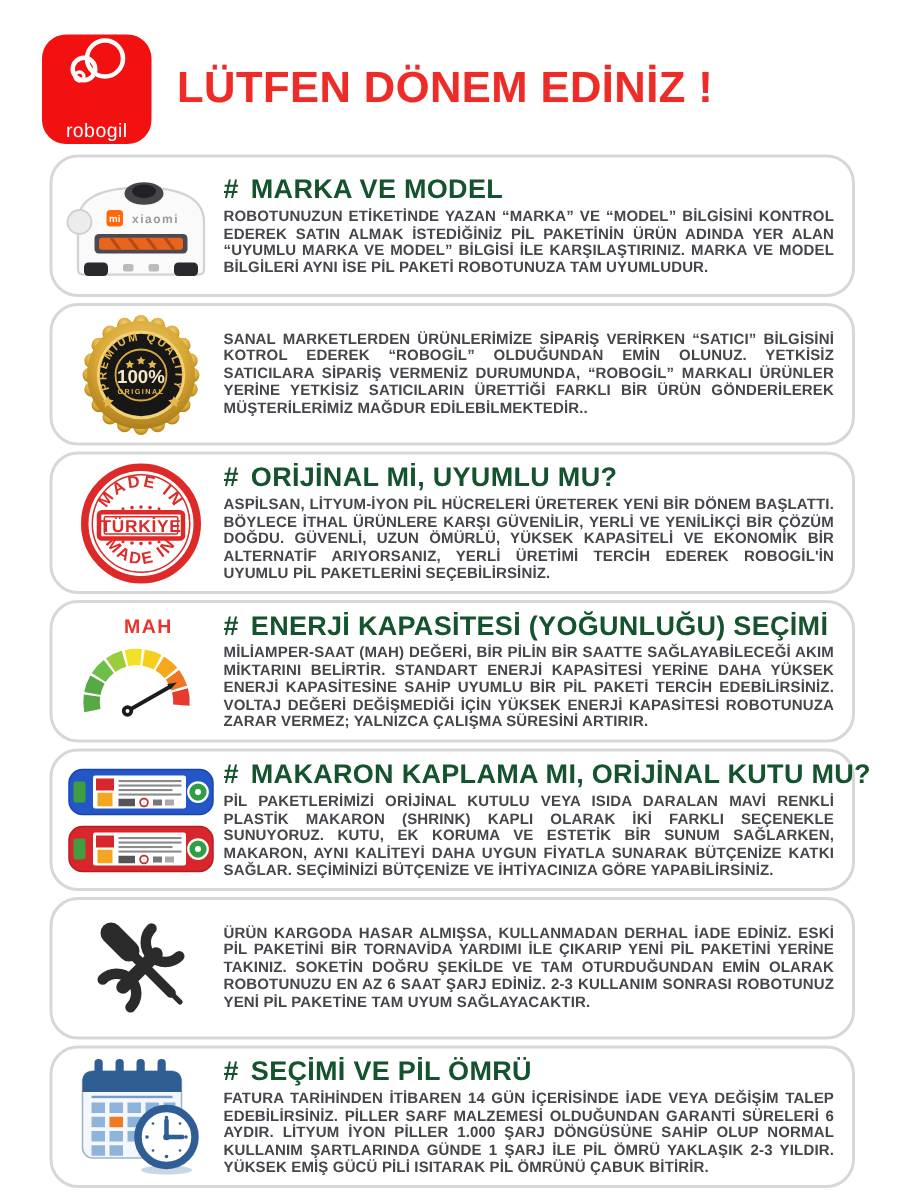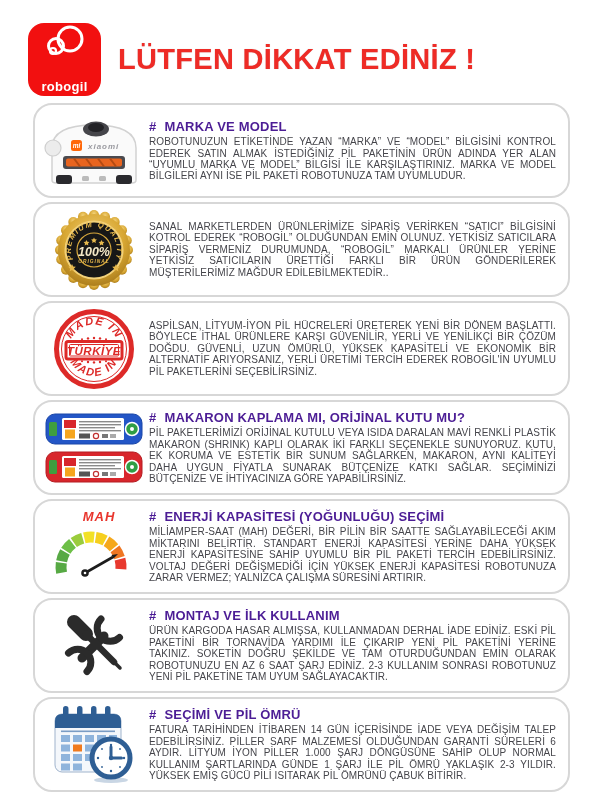--- a/index.html
+++ b/index.html
@@ -3,47 +3,47 @@
 <meta charset="utf-8">
 <style>
   * { margin:0; padding:0; box-sizing:border-box; }
   html,body { width:600px; height:800px; background:#ffffff; font-family:"Liberation Sans", sans-serif; }
   .page { position:relative; width:600px; height:800px; background:#fff; overflow:hidden; }
 
   
   .header { position:absolute; top:22px; left:28px; right:20px; height:74px; display:flex; align-items:center; }
   .logo { width:73px; height:73px; background:#f21010; border-radius:16px; display:flex; flex-direction:column; align-items:center; justify-content:center; flex:none; }
   .logo svg { display:block; }
-  .logo-text { color:#fff; font-size:13px; font-weight:bold; letter-spacing:.3px; margin-top:19px; }
+  .logo-text { color:#fff; font-size:13px; font-weight:normal; letter-spacing:.3px; margin-top:19px; }
   .title { margin-left:17px; color:#ee2b26; font-size:29px; font-weight:bold; letter-spacing:.3px; text-shadow:0 0 1px #cfcfcf; white-space:nowrap; }
 
   
   .cards { position:absolute; top:103px; left:33px; width:537px; display:flex; flex-direction:column; gap:4px; }
   .card { height:95px; border:2px solid #d7d7d7; border-radius:19px; background:#fff; display:flex; align-items:center; padding:4px 12px 4px 6px; }
-  .icon-box { width:106px; flex:none; display:flex; align-items:flex-start; justify-content:center;font-style:italic; }
+  .icon-box { width:106px; flex:none; display:flex; align-items:flex-start; justify-content:center; }
   .txt { flex:1; min-width:0; padding-left:2px; }
-  .h { color:#4c1d95; font-size:13px; font-weight:bold; margin-bottom:2px; letter-spacing:.2px; white-space:nowrap; }
+  .h { color:#14532d; font-size:18px; font-weight:bold; margin-bottom:2px; letter-spacing:.2px; white-space:nowrap; }
   .h .hash { margin-right:8px; }
-  .b { color:#45454b; font-size:10px; font-weight:normal; line-height:11.4px; text-align:justify; text-align-last:left; letter-spacing:.1px; }
+  .b { color:#45454b; font-size:10px; font-weight:bold; line-height:11.4px; text-align:justify; text-align-last:left; letter-spacing:.1px; }
 </style>
 </head>
 <body>
 
 <div class="page">
 
   <div class="header">
     <div class="logo">
       <svg width="42" height="36" viewBox="0 0 42 36">
         <circle cx="26" cy="15" r="12" fill="none" stroke="#ffffff" stroke-width="3"></circle>
         <circle cx="12" cy="22" r="7.5" fill="none" stroke="#ffffff" stroke-width="3"></circle>
         <circle cx="9" cy="27" r="3" fill="none" stroke="#ffffff" stroke-width="2.2"></circle>
       </svg>
       <div class="logo-text">robogil</div>
     </div>
-    <div class="title">LÜTFEN DİKKAT EDİNİZ !</div>
+    <div class="title">LÜTFEN DÖNEM EDİNİZ !</div>
   </div>
 
   <div class="cards">
 
     <section class="card">
       <div class="icon-box">
         <svg width="100" height="78" viewBox="0 0 100 78">
           <path d="M8 68 V36 Q8 13 50 13 Q92 13 92 36 V68 Q92 71 88 71 H12 Q8 71 8 68 Z" fill="#fafafa" stroke="#d2d2d2" stroke-width="1.5"></path>
           <ellipse cx="52" cy="17" rx="13" ry="7.5" fill="#45454a"></ellipse>
           <ellipse cx="52" cy="15.5" rx="8" ry="4.5" fill="#222226"></ellipse>
@@ -142,21 +142,49 @@
               <circle cx="42" cy="55.4" r="1.2"></circle>
               <circle cx="48" cy="55" r="1.2"></circle>
               <circle cx="54" cy="54.2" r="1"></circle>
           </g>
           <rect x="14" y="34.5" width="56" height="17.5" rx="2" fill="#ffffff" stroke="#dd2a28" stroke-width="3"></rect>
           <rect x="17.5" y="37.5" width="49" height="11.5" rx="1" fill="none" stroke="#dd2a28" stroke-width="1"></rect>
           <text x="42" y="47.5" font-size="11.5" font-weight="bold" fill="#dd2a28" text-anchor="middle" letter-spacing="0.5">TÜRKİYE</text>
         </svg>
       </div>
       <div class="txt">
+        <div class="h"><span class="hash">#</span><span>ORİJİNAL Mİ, UYUMLU MU?</span></div>
         <div class="b">ASPİLSAN, LİTYUM-İYON PİL HÜCRELERİ ÜRETEREK YENİ BİR DÖNEM BAŞLATTI. BÖYLECE İTHAL ÜRÜNLERE KARŞI GÜVENİLİR, YERLİ VE YENİLİKÇİ BİR ÇÖZÜM DOĞDU. GÜVENLİ, UZUN ÖMÜRLÜ, YÜKSEK KAPASİTELİ VE EKONOMİK BİR ALTERNATİF ARIYORSANIZ, YERLİ ÜRETİMİ TERCİH EDEREK ROBOGİL'İN UYUMLU PİL PAKETLERİNİ SEÇEBİLİRSİNİZ.</div>
+      </div>
+    </section>
+
+    <section class="card">
+      <div class="icon-box">
+        <svg width="90" height="80" viewBox="0 0 90 80">
+          <text x="50" y="14" font-size="13" font-weight="bold" fill="#e8342c" text-anchor="middle" letter-spacing="1">MAH</text>
+          <g fill="none" stroke-width="11">
+            <path d="M 12.6 65.7 A 30 30 0 0 1 12.3 55.8" stroke="#57a944"></path>
+            <path d="M 12.6 54.3 A 30 30 0 0 1 16.0 45.0" stroke="#57a944"></path>
+            <path d="M 16.8 43.7 A 30 30 0 0 1 23.5 36.4" stroke="#6dbf47"></path>
+            <path d="M 24.8 35.4 A 30 30 0 0 1 33.7 31.2" stroke="#9acc3c"></path>
+            <path d="M 35.3 30.8 A 30 30 0 0 1 45.1 30.2" stroke="#f2e126"></path>
+            <path d="M 46.7 30.4 A 30 30 0 0 1 56.1 33.5" stroke="#f6cf1e"></path>
+            <path d="M 57.5 34.3 A 30 30 0 0 1 65.0 40.7" stroke="#f5a81c"></path>
+            <path d="M 66.0 41.9 A 30 30 0 0 1 70.5 50.7" stroke="#ef7622"></path>
+            <path d="M 71.0 52.2 A 30 30 0 0 1 71.9 62.1" stroke="#e8392e"></path>
+          </g>
+          <line x1="36" y1="66" x2="64" y2="50" stroke="#1c1c1c" stroke-width="2.6"></line>
+          <path d="M69 47 l-6.5 1 2 3.6 Z" fill="#1c1c1c"></path>
+          <circle cx="36" cy="66" r="3.8" fill="#1c1c1c"></circle>
+          <circle cx="36" cy="66" r="1.3" fill="#ffffff"></circle>
+        </svg>
+      </div>
+      <div class="txt">
+        <div class="h"><span class="hash">#</span><span>ENERJİ KAPASİTESİ (YOĞUNLUĞU) SEÇİMİ</span></div>
+        <div class="b">MİLİAMPER-SAAT (MAH) DEĞERİ, BİR PİLİN BİR SAATTE SAĞLAYABİLECEĞİ AKIM MİKTARINI BELİRTİR. STANDART ENERJİ KAPASİTESİ YERİNE DAHA YÜKSEK ENERJİ KAPASİTESİNE SAHİP UYUMLU BİR PİL PAKETİ TERCİH EDEBİLİRSİNİZ. VOLTAJ DEĞERİ DEĞİŞMEDİĞİ İÇİN YÜKSEK ENERJİ KAPASİTESİ ROBOTUNUZA ZARAR VERMEZ; YALNIZCA ÇALIŞMA SÜRESİNİ ARTIRIR.</div>
       </div>
     </section>
 
     <section class="card">
       <div class="icon-box">
         <svg width="104" height="84" viewBox="0 0 104 84">
           <g>
             <rect x="4" y="8" width="96" height="30" rx="9" fill="#2356c7" stroke="#1b46a8"></rect>
             <rect x="7" y="16" width="8" height="14" rx="1.5" fill="#3f9e3f"></rect>
             <rect x="20" y="12" width="62" height="22" rx="1.5" fill="#ffffff"></rect>
@@ -197,60 +225,32 @@
         </svg>
       </div>
       <div class="txt">
         <div class="h"><span class="hash">#</span><span>MAKARON KAPLAMA MI, ORİJİNAL KUTU MU?</span></div>
         <div class="b">PİL PAKETLERİMİZİ ORİJİNAL KUTULU VEYA ISIDA DARALAN MAVİ RENKLİ PLASTİK MAKARON (SHRINK) KAPLI OLARAK İKİ FARKLI SEÇENEKLE SUNUYORUZ. KUTU, EK KORUMA VE ESTETİK BİR SUNUM SAĞLARKEN, MAKARON, AYNI KALİTEYİ DAHA UYGUN FİYATLA SUNARAK BÜTÇENİZE KATKI SAĞLAR. SEÇİMİNİZİ BÜTÇENİZE VE İHTİYACINIZA GÖRE YAPABİLİRSİNİZ.</div>
       </div>
     </section>
 
     <section class="card">
       <div class="icon-box">
-        <svg width="90" height="80" viewBox="0 0 90 80">
-          <text x="50" y="14" font-size="13" font-weight="bold" fill="#e8342c" text-anchor="middle" letter-spacing="1">MAH</text>
-          <g fill="none" stroke-width="11">
-            <path d="M 12.6 65.7 A 30 30 0 0 1 12.3 55.8" stroke="#57a944"></path>
-            <path d="M 12.6 54.3 A 30 30 0 0 1 16.0 45.0" stroke="#57a944"></path>
-            <path d="M 16.8 43.7 A 30 30 0 0 1 23.5 36.4" stroke="#6dbf47"></path>
-            <path d="M 24.8 35.4 A 30 30 0 0 1 33.7 31.2" stroke="#9acc3c"></path>
-            <path d="M 35.3 30.8 A 30 30 0 0 1 45.1 30.2" stroke="#f2e126"></path>
-            <path d="M 46.7 30.4 A 30 30 0 0 1 56.1 33.5" stroke="#f6cf1e"></path>
-            <path d="M 57.5 34.3 A 30 30 0 0 1 65.0 40.7" stroke="#f5a81c"></path>
-            <path d="M 66.0 41.9 A 30 30 0 0 1 70.5 50.7" stroke="#ef7622"></path>
-            <path d="M 71.0 52.2 A 30 30 0 0 1 71.9 62.1" stroke="#e8392e"></path>
-          </g>
-          <line x1="36" y1="66" x2="64" y2="50" stroke="#1c1c1c" stroke-width="2.6"></line>
-          <path d="M69 47 l-6.5 1 2 3.6 Z" fill="#1c1c1c"></path>
-          <circle cx="36" cy="66" r="3.8" fill="#1c1c1c"></circle>
-          <circle cx="36" cy="66" r="1.3" fill="#ffffff"></circle>
-        </svg>
-      </div>
-      <div class="txt">
-        <div class="h"><span class="hash">#</span><span>ENERJİ KAPASİTESİ (YOĞUNLUĞU) SEÇİMİ</span></div>
-        <div class="b">MİLİAMPER-SAAT (MAH) DEĞERİ, BİR PİLİN BİR SAATTE SAĞLAYABİLECEĞİ AKIM MİKTARINI BELİRTİR. STANDART ENERJİ KAPASİTESİ YERİNE DAHA YÜKSEK ENERJİ KAPASİTESİNE SAHİP UYUMLU BİR PİL PAKETİ TERCİH EDEBİLİRSİNİZ. VOLTAJ DEĞERİ DEĞİŞMEDİĞİ İÇİN YÜKSEK ENERJİ KAPASİTESİ ROBOTUNUZA ZARAR VERMEZ; YALNIZCA ÇALIŞMA SÜRESİNİ ARTIRIR.</div>
-      </div>
-    </section>
-
-    <section class="card">
-      <div class="icon-box">
         <svg width="72" height="72" viewBox="0 0 72 72">
           <g stroke="#2b2b2b" fill="none" stroke-linecap="round">
             <line x1="16" y1="12" x2="28" y2="24" stroke-width="14"></line>
             <line x1="28" y1="24" x2="56" y2="52" stroke-width="6.5"></line>
             <line x1="56" y1="52" x2="62" y2="58" stroke-width="3.5"></line>
             <line x1="46" y1="26" x2="24" y2="48" stroke-width="9"></line>
             <path d="M 43 9 A 11.5 11.5 0 1 0 61.5 27.5" stroke-width="7"></path>
             <path d="M 29 61.5 A 11.5 11.5 0 1 0 10.5 43" stroke-width="7"></path>
           </g>
         </svg>
       </div>
       <div class="txt">
-        <div class="h"><span class="hash">#</span><span>MONTAJ VE İLK KULLANIM</span></div>
         <div class="b">ÜRÜN KARGODA HASAR ALMIŞSA, KULLANMADAN DERHAL İADE EDİNİZ. ESKİ PİL PAKETİNİ BİR TORNAVİDA YARDIMI İLE ÇIKARIP YENİ PİL PAKETİNİ YERİNE TAKINIZ. SOKETİN DOĞRU ŞEKİLDE VE TAM OTURDUĞUNDAN EMİN OLARAK ROBOTUNUZU EN AZ 6 SAAT ŞARJ EDİNİZ. 2-3 KULLANIM SONRASI ROBOTUNUZ YENİ PİL PAKETİNE TAM UYUM SAĞLAYACAKTIR.</div>
       </div>
     </section>
 
     <section class="card">
       <div class="icon-box">
         <svg width="90" height="82" viewBox="0 0 90 82">
           <ellipse cx="62" cy="76" rx="17" ry="3" fill="#c9d6e4"></ellipse>
           <rect x="6" y="10" width="66" height="58" rx="7" fill="#f4f7fb" stroke="#9fb3cc"></rect>
           <path d="M6 17 Q6 10 13 10 H65 Q72 10 72 17 V24 H6 Z" fill="#2e5e94"></path>

